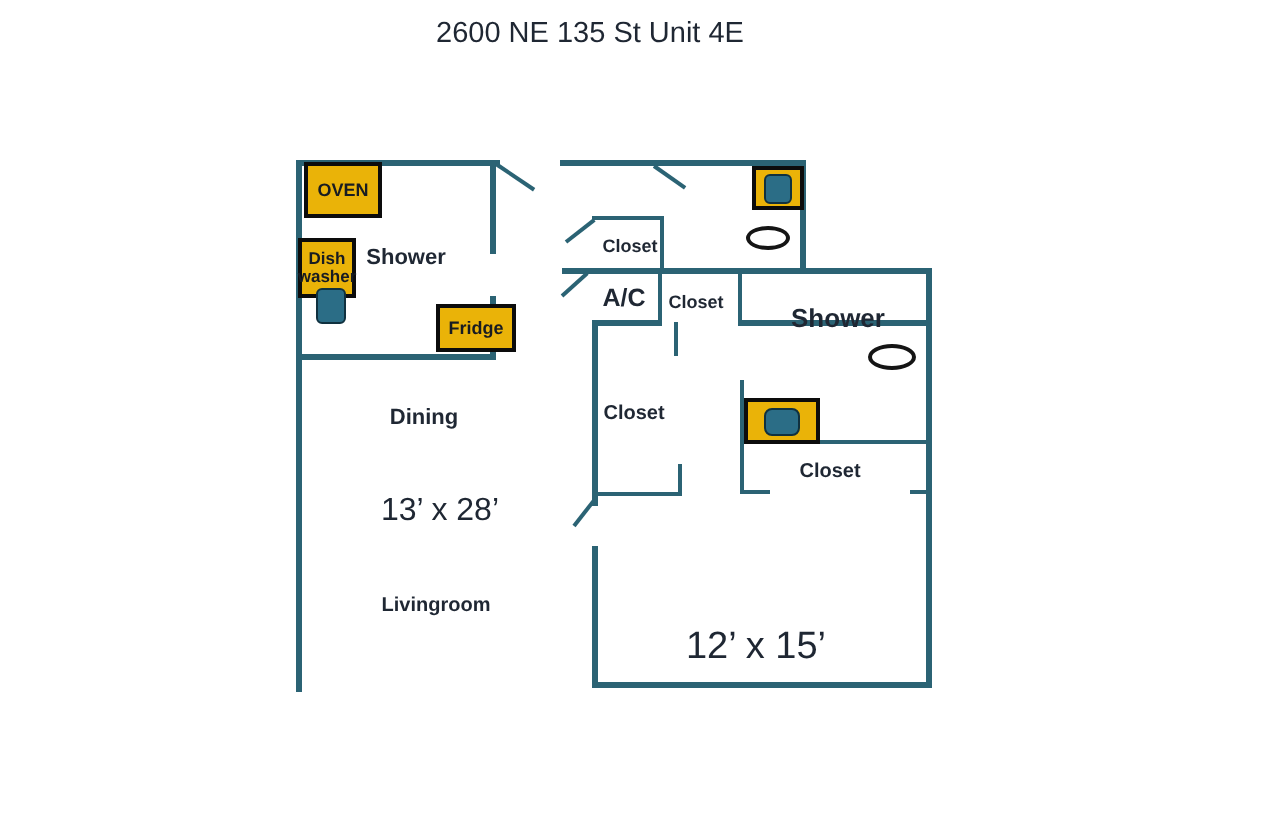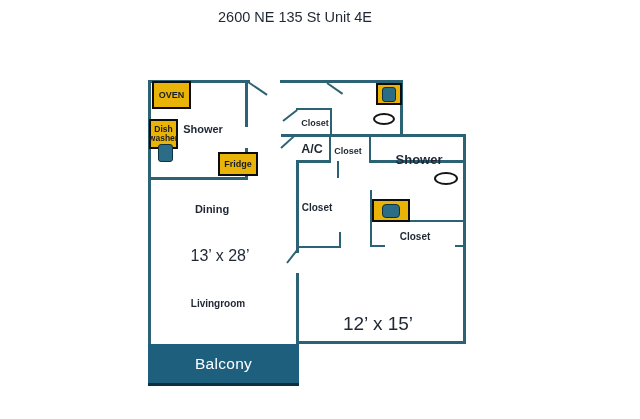--- a/index.html
+++ b/index.html
@@ -109,17 +109,14 @@
   <div class="lbl" style="left:312px;top:149px;font-size:12.5px;">A/C</div>
   <div class="lbl" style="left:348px;top:151px;font-size:9px;">Closet</div>
   <div class="lbl" style="left:419px;top:159px;font-size:13px;">Shower</div>
   <div class="lbl" style="left:317px;top:207px;font-size:10px;">Closet</div>
   <div class="lbl" style="left:415px;top:236px;font-size:10px;">Closet</div>
   <div class="lbl" style="left:198px;top:209px;font-size:11px;padding-left:28px;">Dining</div>
   <div class="lbl big" style="left:220px;top:256px;font-size:16px;">13’ x 28’</div>
   <div class="lbl" style="left:218px;top:303px;font-size:10px;">Livingroom</div>
   <div class="lbl big" style="left:378px;top:288px;font-size:19px;margin-top:36px;">12’ x 15’</div>
 
-  <div class="balcony">
-    <span>Balcony</span>
-  </div>
 
 </div>
 
 </body></html>

